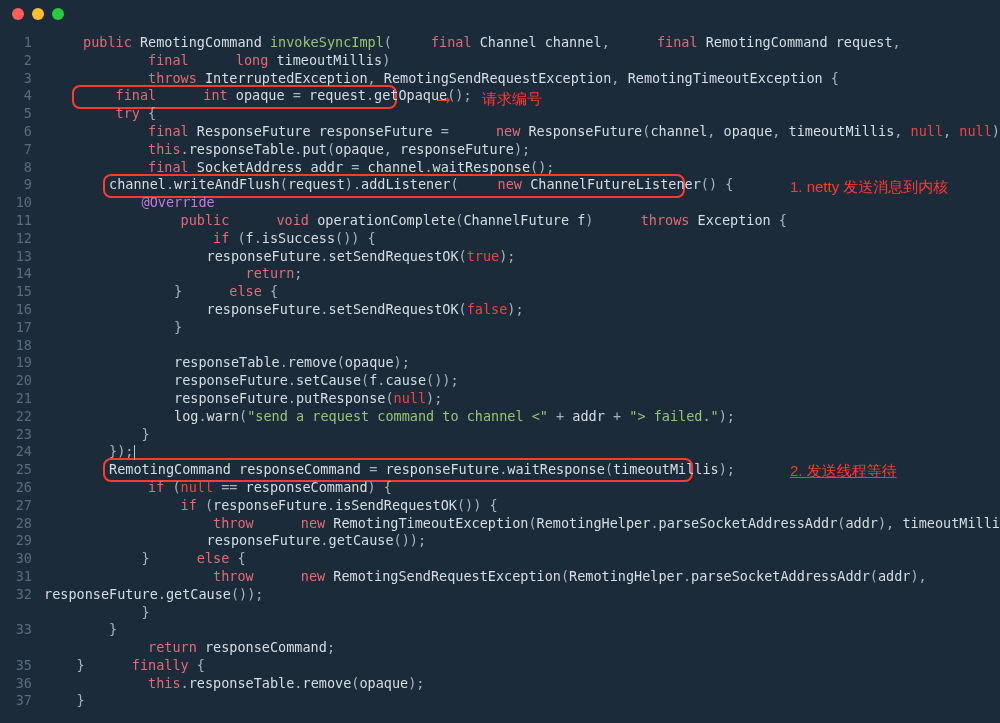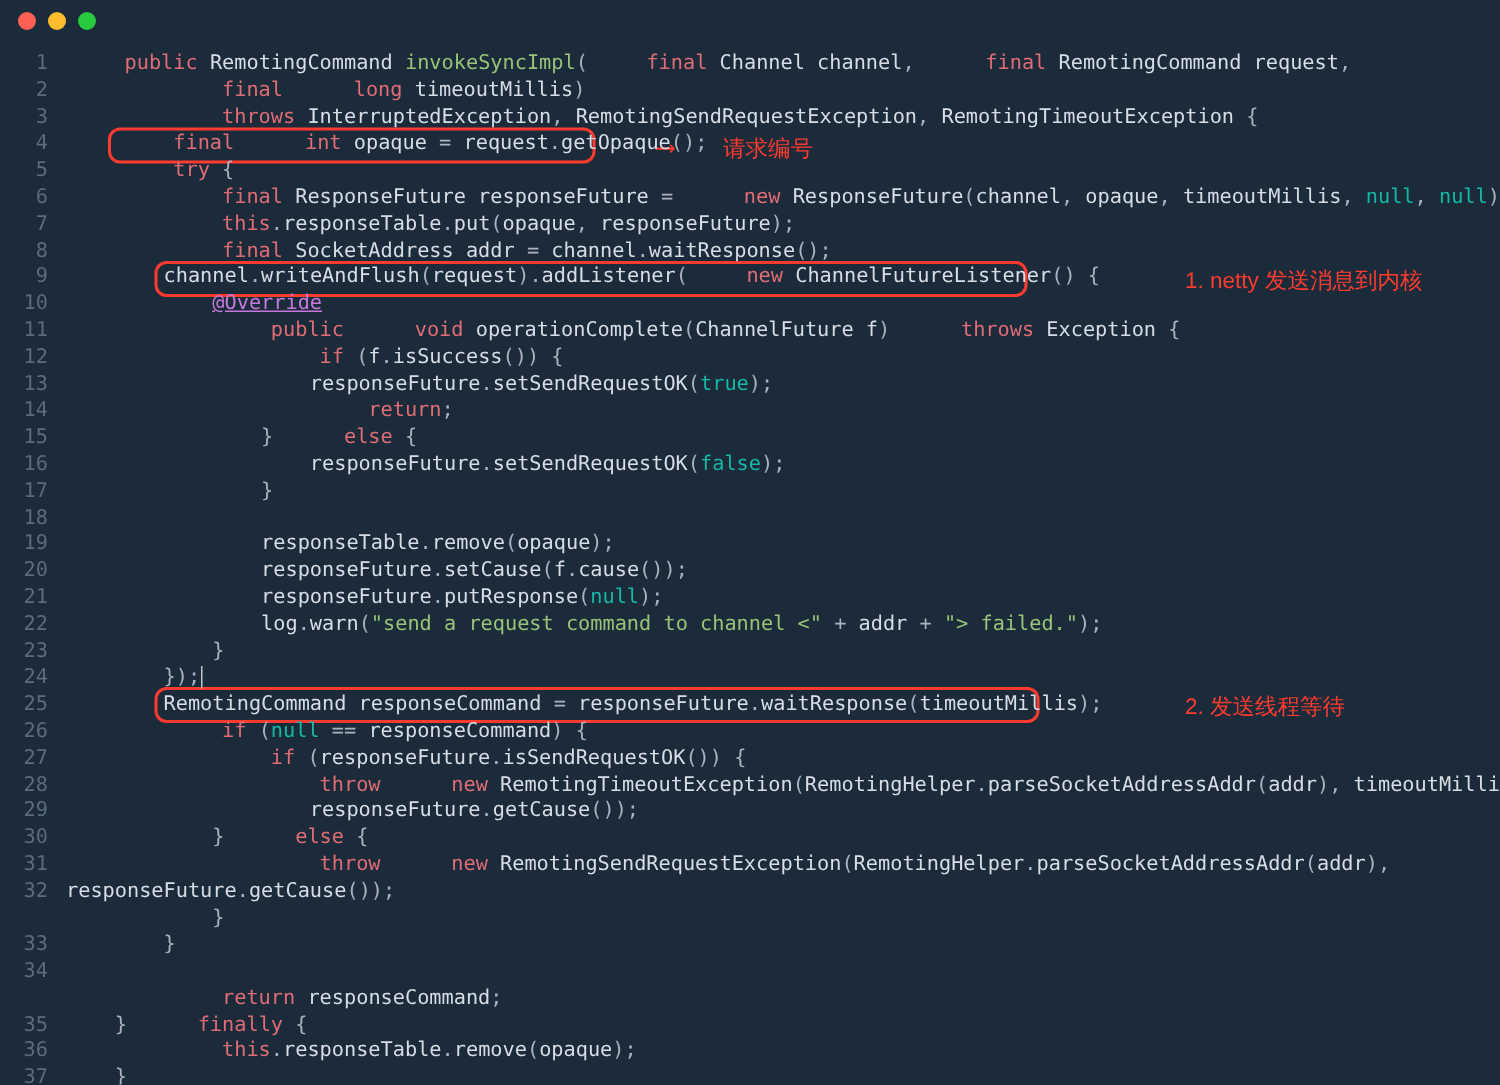--- a/index.html
+++ b/index.html
@@ -38,22 +38,22 @@
     text-align: right;
     padding-right: 12px;
     color: #5a6b7c;
     flex-shrink: 0;
     user-select: none;
   }
   .code { flex: 1; position: relative; }
   .tok-kw { color: #e06c75; margin-left: 39px; }
   .tok-call { color: #98c379; margin-top: 32px; }
   .tok-str { color: #98c379; }
-  .tok-bool { color: #14b8a6; }
-  .tok-anno { color: #c678dd; text-decoration: underline; }
+  .tok-bool { color: #ef4444; }
+  .tok-anno { color: #c678dd; }
   .tok-id { color: #d6dde4; }
   .tok-punc { color: #abb2bf; }
   .hl-box {
     position: absolute;
     border: 2.5px solid #ff3b30;
     border-radius: 8px;
     pointer-events: none;
   }
   .annot {
     position: absolute;
@@ -90,21 +90,21 @@
 
 <div class="editor" id="editor">
 
   <div class="hl-box" style="left:72px; top:57px; width:325px; height:24px;"></div>
   <div class="hl-box" style="left:103px; top:146px; width:582px; height:24px;"></div>
   <div class="hl-box" style="left:103px; top:430px; width:590px; height:24px;"></div>
 
   <span class="arrow" style="left:438px; top:60px;">⟶</span>
   <span class="annot" style="left:482px; top:62px;">请求编号</span>
   <span class="annot" style="left:790px; top:150px;">1. netty 发送消息到内核</span>
-  <span class="annot" style="left:790px; top:434px;">2. 发送线程等待</span>
+  <span class="annot" style="left:790px; top:434px;text-decoration:underline;">2. 发送线程等待</span>
 
   <div id="lines">
       <div class="line"><div class="gutter">1</div><div class="code"><span class="tok-kw">public</span> <span class="tok-id">RemotingCommand</span> <span class="tok-call">invokeSyncImpl</span><span class="tok-punc">(</span><span class="tok-kw">final</span> <span class="tok-id">Channel channel</span><span class="tok-punc">, </span><span class="tok-kw">final</span> <span class="tok-id">RemotingCommand request</span><span class="tok-punc">,</span></div></div>
       <div class="line"><div class="gutter">2</div><div class="code"><span>        </span><span class="tok-kw">final</span> <span class="tok-kw">long</span> <span class="tok-id">timeoutMillis</span><span class="tok-punc">)</span></div></div>
       <div class="line"><div class="gutter">3</div><div class="code"><span>        </span><span class="tok-kw">throws</span> <span class="tok-id">InterruptedException</span><span class="tok-punc">, </span><span class="tok-id">RemotingSendRequestException</span><span class="tok-punc">, </span><span class="tok-id">RemotingTimeoutException</span><span class="tok-punc"> {</span></div></div>
       <div class="line"><div class="gutter">4</div><div class="code"><span>    </span><span class="tok-kw">final</span> <span class="tok-kw">int</span> <span class="tok-id">opaque</span><span class="tok-punc"> = </span><span class="tok-id">request</span><span class="tok-punc">.</span><span class="tok-id">getOpaque</span><span class="tok-punc">();</span></div></div>
       <div class="line"><div class="gutter">5</div><div class="code"><span>    </span><span class="tok-kw">try</span><span class="tok-punc"> {</span></div></div>
       <div class="line"><div class="gutter">6</div><div class="code"><span>        </span><span class="tok-kw">final</span> <span class="tok-id">ResponseFuture responseFuture</span><span class="tok-punc"> = </span><span class="tok-kw">new</span> <span class="tok-id">ResponseFuture</span><span class="tok-punc">(</span><span class="tok-id">channel</span><span class="tok-punc">, </span><span class="tok-id">opaque</span><span class="tok-punc">, </span><span class="tok-id">timeoutMillis</span><span class="tok-punc">, </span><span class="tok-bool">null</span><span class="tok-punc">, </span><span class="tok-bool">null</span><span class="tok-punc">);</span></div></div>
       <div class="line"><div class="gutter">7</div><div class="code"><span>        </span><span class="tok-kw">this</span><span class="tok-punc">.</span><span class="tok-id">responseTable</span><span class="tok-punc">.</span><span class="tok-id">put</span><span class="tok-punc">(</span><span class="tok-id">opaque</span><span class="tok-punc">, </span><span class="tok-id">responseFuture</span><span class="tok-punc">);</span></div></div>
       <div class="line"><div class="gutter">8</div><div class="code"><span>        </span><span class="tok-kw">final</span> <span class="tok-id">SocketAddress addr</span><span class="tok-punc"> = </span><span class="tok-id">channel</span><span class="tok-punc">.</span><span class="tok-id">waitResponse</span><span class="tok-punc">();</span></div></div>
@@ -127,19 +127,18 @@
       <div class="line"><div class="gutter">25</div><div class="code"><span>        </span><span class="tok-id">RemotingCommand responseCommand</span><span class="tok-punc"> = </span><span class="tok-id">responseFuture</span><span class="tok-punc">.</span><span class="tok-id">waitResponse</span><span class="tok-punc">(</span><span class="tok-id">timeoutMillis</span><span class="tok-punc">);</span></div></div>
       <div class="line"><div class="gutter">26</div><div class="code"><span>        </span><span class="tok-kw">if</span><span class="tok-punc"> (</span><span class="tok-bool">null</span><span class="tok-punc"> == </span><span class="tok-id">responseCommand</span><span class="tok-punc">) {</span></div></div>
       <div class="line"><div class="gutter">27</div><div class="code"><span>            </span><span class="tok-kw">if</span><span class="tok-punc"> (</span><span class="tok-id">responseFuture</span><span class="tok-punc">.</span><span class="tok-id">isSendRequestOK</span><span class="tok-punc">()) {</span></div></div>
       <div class="line"><div class="gutter">28</div><div class="code"><span>                </span><span class="tok-kw">throw</span> <span class="tok-kw">new</span> <span class="tok-id">RemotingTimeoutException</span><span class="tok-punc">(</span><span class="tok-id">RemotingHelper</span><span class="tok-punc">.</span><span class="tok-id">parseSocketAddressAddr</span><span class="tok-punc">(</span><span class="tok-id">addr</span><span class="tok-punc">), </span><span class="tok-id">timeoutMillis</span><span class="tok-punc">,</span></div></div>
       <div class="line"><div class="gutter">29</div><div class="code"><span>                    </span><span class="tok-id">responseFuture</span><span class="tok-punc">.</span><span class="tok-id">getCause</span><span class="tok-punc">());</span></div></div>
       <div class="line"><div class="gutter">30</div><div class="code"><span>            </span><span class="tok-punc">} </span><span class="tok-kw">else</span><span class="tok-punc"> {</span></div></div>
       <div class="line"><div class="gutter">31</div><div class="code"><span>                </span><span class="tok-kw">throw</span> <span class="tok-kw">new</span> <span class="tok-id">RemotingSendRequestException</span><span class="tok-punc">(</span><span class="tok-id">RemotingHelper</span><span class="tok-punc">.</span><span class="tok-id">parseSocketAddressAddr</span><span class="tok-punc">(</span><span class="tok-id">addr</span><span class="tok-punc">),</span></div></div>
       <div class="line"><div class="gutter">32</div><div class="code"><span class="tok-id">responseFuture</span><span class="tok-punc">.</span><span class="tok-id">getCause</span><span class="tok-punc">());</span></div></div>
       <div class="line"><div class="gutter"></div><div class="code"><span>            </span><span class="tok-punc">}</span></div></div>
       <div class="line"><div class="gutter">33</div><div class="code"><span>        </span><span class="tok-punc">}</span></div></div>
-      <div class="line"><div class="gutter">34</div><div class="code"></div></div>
       <div class="line"><div class="gutter"></div><div class="code"><span>        </span><span class="tok-kw">return</span> <span class="tok-id">responseCommand</span><span class="tok-punc">;</span></div></div>
       <div class="line"><div class="gutter">35</div><div class="code"><span>    </span><span class="tok-punc">} </span><span class="tok-kw">finally</span><span class="tok-punc"> {</span></div></div>
       <div class="line"><div class="gutter">36</div><div class="code"><span>        </span><span class="tok-kw">this</span><span class="tok-punc">.</span><span class="tok-id">responseTable</span><span class="tok-punc">.</span><span class="tok-id">remove</span><span class="tok-punc">(</span><span class="tok-id">opaque</span><span class="tok-punc">);</span></div></div>
       <div class="line"><div class="gutter">37</div><div class="code"><span>    </span><span class="tok-punc">}</span></div></div>
     </div>
 </div>
 
 </body></html>

